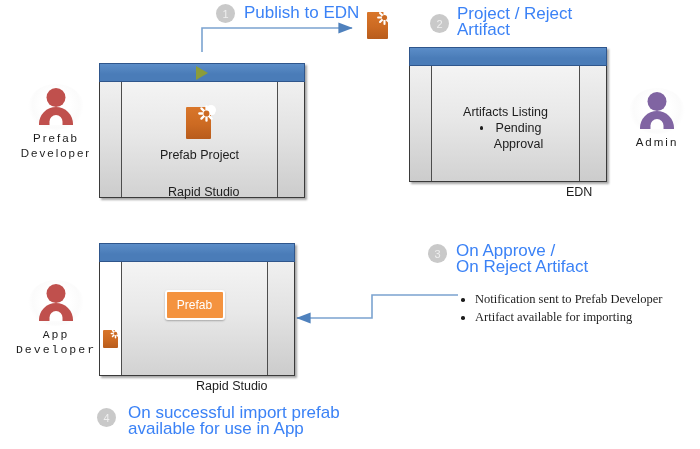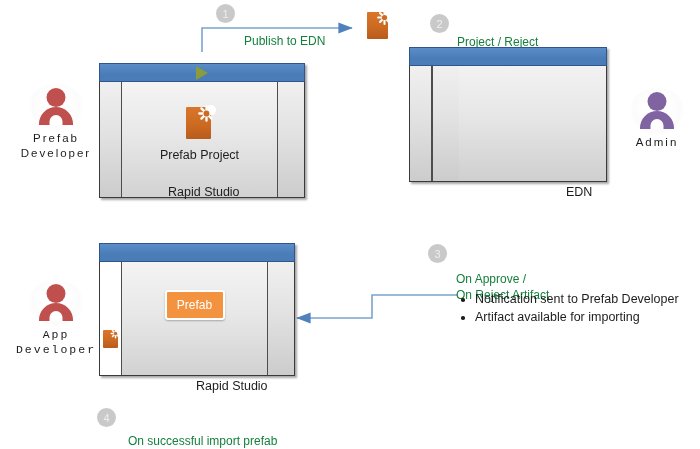--- a/index.html
+++ b/index.html
@@ -173,41 +173,41 @@
     border-radius: 50%;
     background: #c9c9c9;
     color: #efefef;
     font-size: 11px;
     display: flex;
     align-items: center;
     justify-content: center;
   }
   .step-label {
     position: absolute;
-    font-size: 12px;
-    color: #15803d;
+    font-size: 17px;
+    color: #3b82f6;
     line-height: 16px;
     white-space: pre-line;
-    margin-top: 28px;
   }
 
   
   .bullet-list {
     position: absolute;
     margin: 0;
     padding: 0;
     list-style: none;
     font-size: 12.5px;
     color: #1d1d1d;
     line-height: 17px;
   }
   .bullet-list li {
     position: relative;
     padding-left: 16px;
     margin-bottom: 1px;
+    font-family: Liberation Serif, serif;
   }
   .bullet-list li::before {
     content: "";
     position: absolute;
     left: 2px;
     top: 7px;
     width: 3.5px; height: 3.5px;
     border-radius: 50%;
     background: #1d1d1d;
   }
@@ -302,20 +302,30 @@
       </div>
       <div class="col-right"></div>
     </div>
   </div>
   <div class="caption" style="left:168px; top:185px;">Rapid Studio</div>
 
   <div class="panel" style="left:409px; top:47px; width:198px; height:135px;">
     <div class="panel-titlebar"></div>
     <div class="panel-body">
       <div class="col-left"></div>
+      <div class="col-center">
+        <div class="panel-center-text" style="top:38px;">Artifacts Listing</div>
+        <div class="panel-center-text" style="top:54px; padding-left:12px;">
+          <span style="display:inline-block; position:relative; padding-left:14px; text-align:center;">
+            <span style="position:absolute; left:0; top:6px; width:3.5px; height:3.5px; border-radius:50%; background:#1d1d1d;"></span>
+            <span style="white-space:pre-line; display:inline-block;">Pending
+Approval</span>
+          </span>
+        </div>
+      </div>
       <div class="col-right"></div>
     </div>
   </div>
   <div class="caption" style="left:566px; top:185px;text-align:right;">EDN</div>
 
   <div class="actor" style="left:627px; top:88px; width:60px;">
     <div class="actor-glow">
       <div class="actor-head" style="background:#8064a2;"></div>
       <div class="actor-body" style="background:#8064a2;"></div>
     </div>

